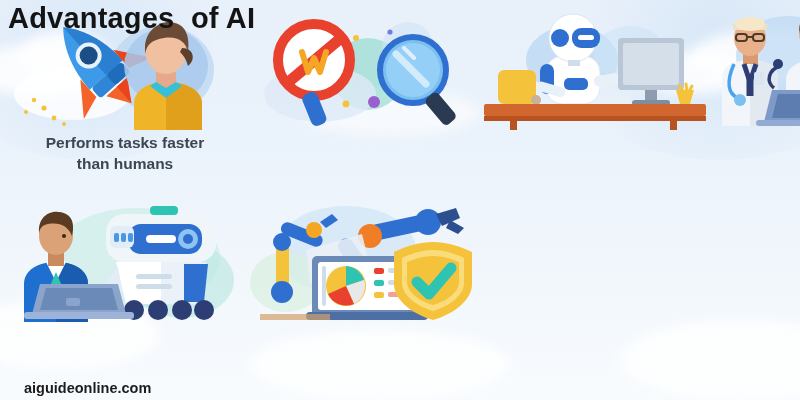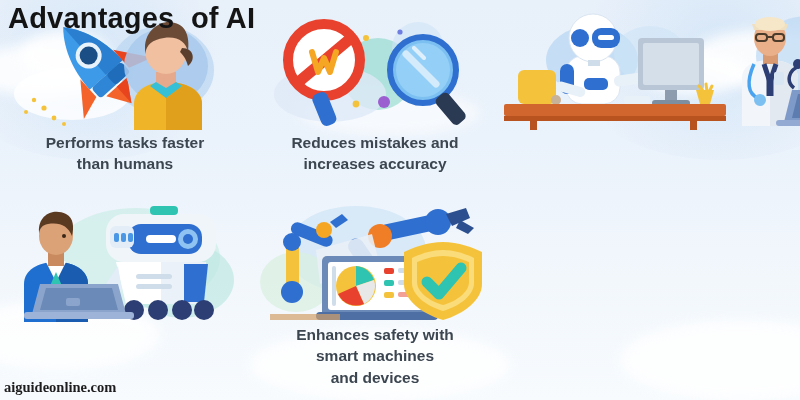--- a/index.html
+++ b/index.html
@@ -79,26 +79,25 @@
     line-height: 1.38;
     color: #3c4650;
     width: 250px;
     margin-top: 2px;
     white-space: pre-line;
   }
 
   
   .watermark {
     position: absolute;
-    left: 4px; bottom: 4px;
+    left: 24px; bottom: 4px;
     font-size: 14.5px;
     font-weight: bold;
     color: #1c1c1c;
     z-index: 60;
-    font-family: Liberation Serif, serif;
   }
 </style>
 </head>
 <body>
 
 <div id="poster">
 
   <div class="sky-tint" style="left:-60px; top:-40px; width:300px; height:200px;"></div>
   <div class="sky-tint" style="left:560px; top:-50px; width:320px; height:210px;"></div>
   <div class="cloud" style="left:-30px; top:44px; width:150px; height:52px;"></div>
@@ -179,22 +178,20 @@
 
           <g>
             <circle cx="163" cy="62" r="33" fill="#7cc0f2" stroke="#2f6fd0" stroke-width="6"></circle>
             <circle cx="163" cy="62" r="27" fill="#9ad2f7" opacity=".8"></circle>
             <path d="M146 46 L176 76" stroke="#ffffff" stroke-width="7" opacity=".6" stroke-linecap="round"></path>
             <path d="M154 40 L164 50" stroke="#ffffff" stroke-width="4" opacity=".7" stroke-linecap="round"></path>
             <rect x="182" y="84" width="16" height="34" rx="5" fill="#2b3a53" transform="rotate(-40 190 100)"></rect>
           </g>
         </svg>
       </div>
-      <div class="caption">Reduces mistakes and
-increases accuracy</div>
     </div>
 
     <div class="panel">
       <div class="art">
         <svg viewBox="0 0 230 122" width="230" height="122">
           <ellipse cx="92" cy="52" rx="46" ry="34" fill="#bcd9f4" opacity=".8"></ellipse>
           <ellipse cx="150" cy="46" rx="36" ry="28" fill="#cfe4f7" opacity=".6"></ellipse>
 
           <rect x="18" y="62" width="38" height="34" rx="6" fill="#f5c33b"></rect>
 
@@ -403,22 +400,19 @@
           <g>
             <path d="M183 42 C198 42 214 48 222 52 L222 84 C222 100 204 114 183 120 C162 114 144 100 144 84 L144 52 C152 48 168 42 183 42 Z" fill="#f5c33b"></path>
             <path d="M183 50 C196 50 208 55 214 58 L214 83 C214 95 200 106 183 111 C166 106 152 95 152 83 L152 58 C158 55 170 50 183 50 Z" fill="#fbdc7a"></path>
             <path d="M183 56 C194 56 204 60 209 62 L209 82 C209 92 197 101 183 105 C169 101 157 92 157 82 L157 62 C162 60 172 56 183 56 Z" fill="#f5c33b"></path>
             <path d="M167 82 L179 94 L201 68" fill="none" stroke="#2fc4b2" stroke-width="11" stroke-linecap="round" stroke-linejoin="round"></path>
           </g>
 
           <rect x="10" y="114" width="70" height="6" fill="#d2a06a" opacity=".7"></rect>
         </svg>
       </div>
-      <div class="caption">Enhances safety with
-smart machines
-and devices</div>
     </div>
 
   </div>
 
   <div class="watermark">aiguideonline.com</div>
 
 </div>
 
 </body></html>

